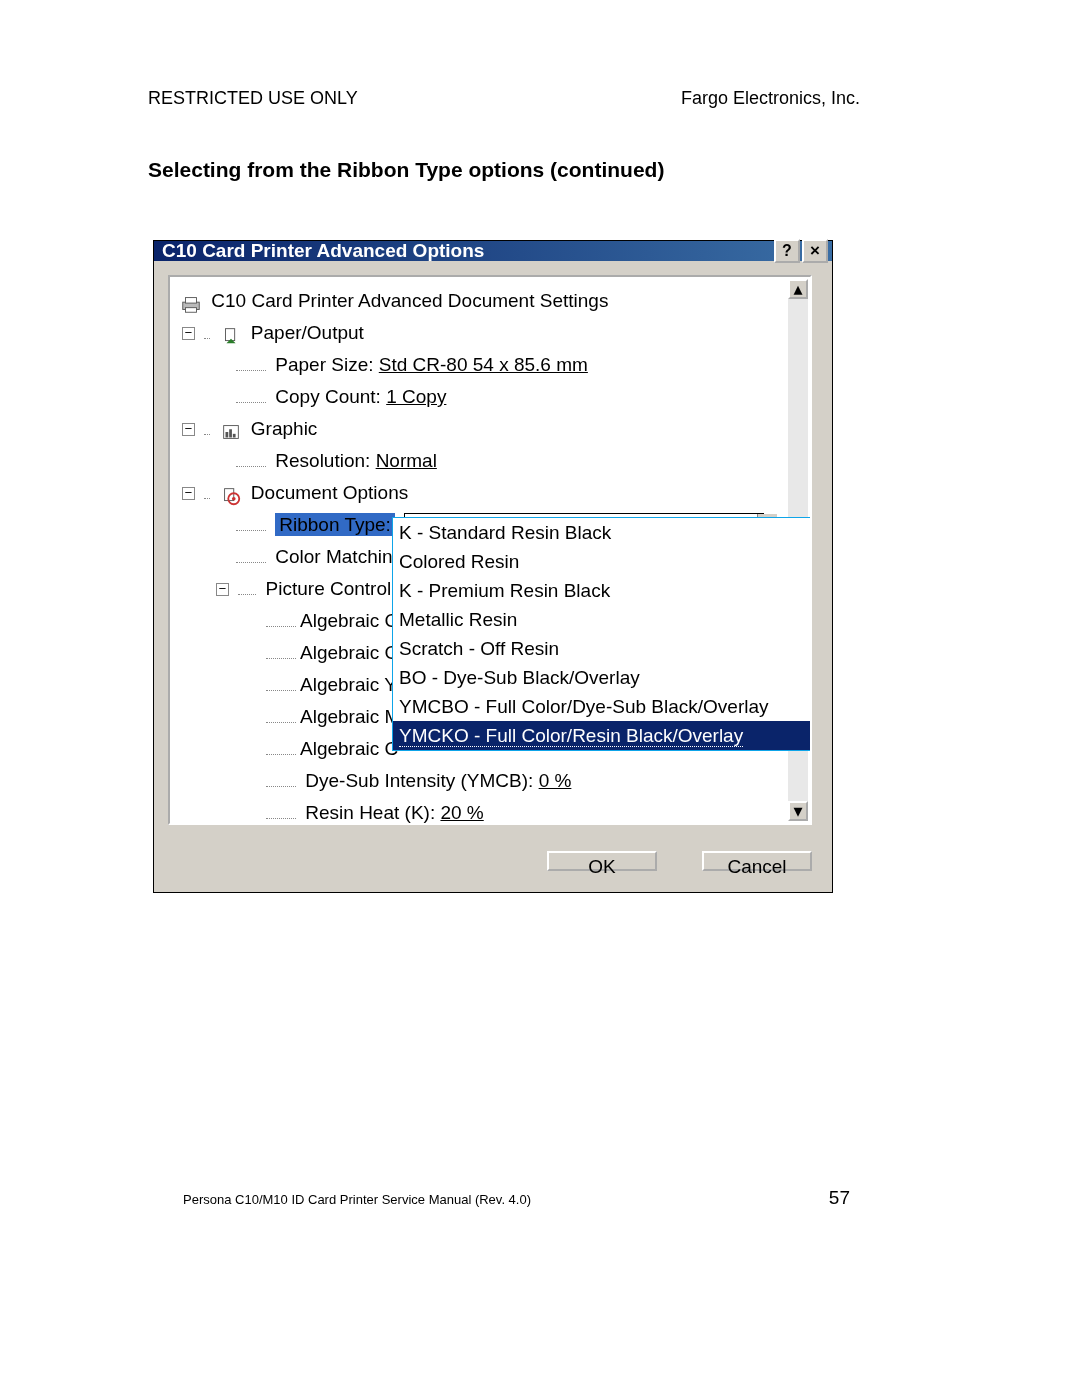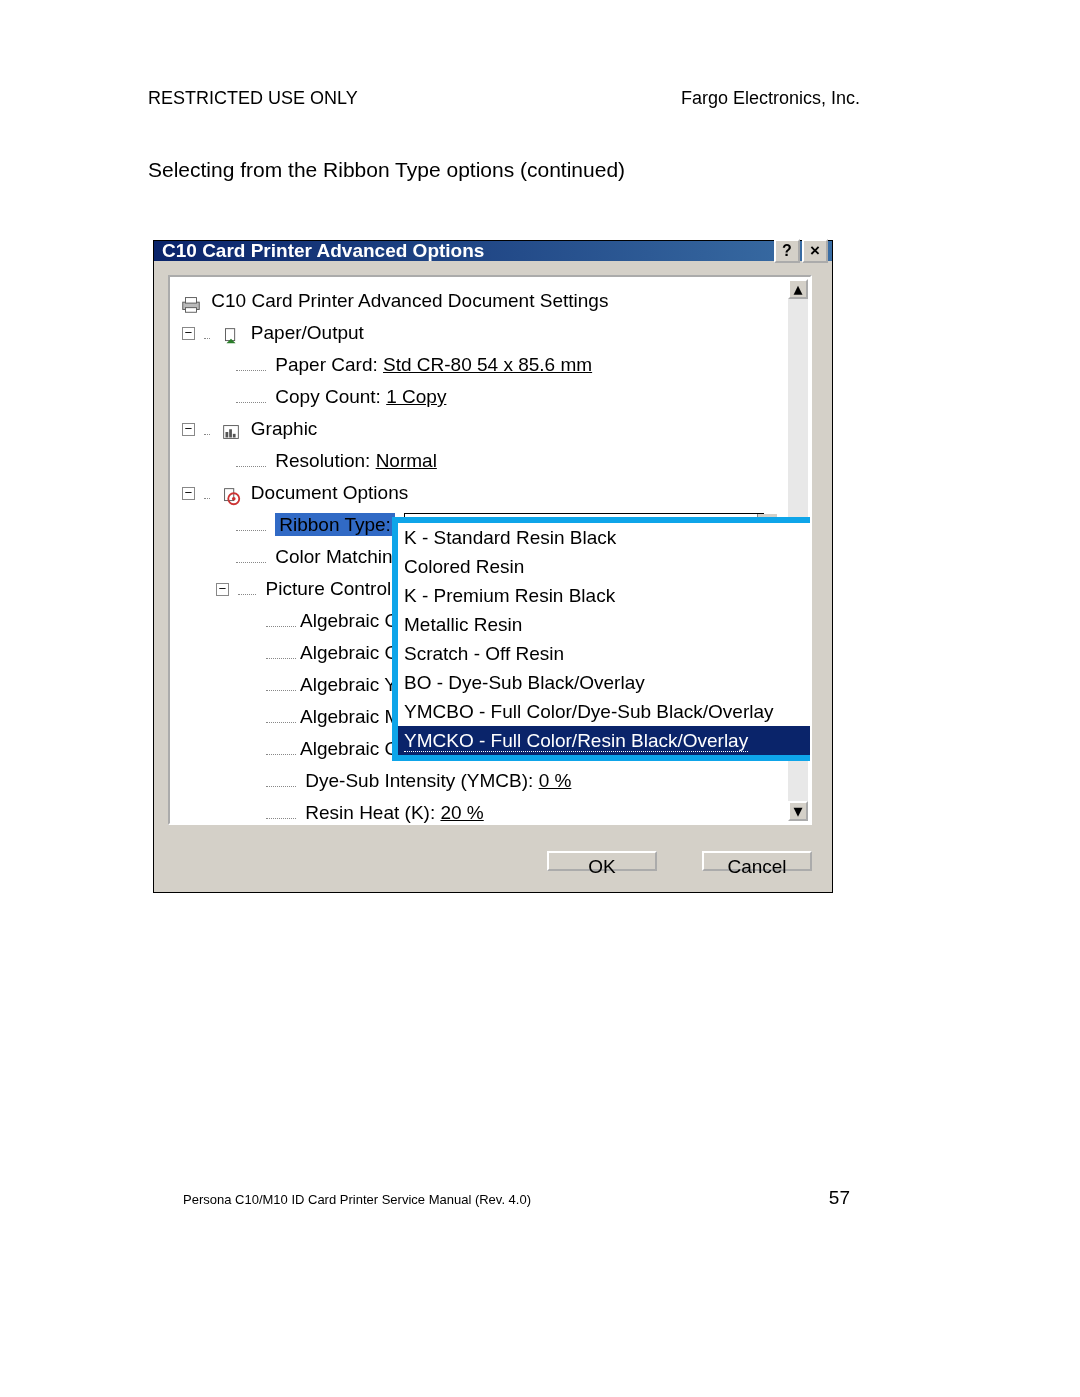--- a/index.html
+++ b/index.html
@@ -15,21 +15,21 @@
   .page {
     padding: 80px 140px 50px 140px;
     position: relative;
     height: 100%;
     margin-left: 8px;
   }
   .hdr-left { position: absolute; top: 88px; left: 140px; font-size: 18px; }
   .hdr-right { position: absolute; top: 88px; right: 220px; font-size: 18px; }
   .section-title {
     position: absolute; top: 158px; left: 140px;
-    font-size: 21px; font-weight: normal;
+    font-size: 21px; font-weight: bold;
   }
   .dialog-wrap {
     position: absolute;
     top: 240px; left: 145px;
     width: 680px;
     border: 1px solid #000;
     background: #d4d0c8;
     font-family: "Tahoma", "Segoe UI", Arial, sans-serif;
     font-size: 18px;
   }
@@ -114,21 +114,21 @@
     background: #d4d0c8;
     border-left: 1px solid #888;
     text-align: center;
     vertical-align: top;
   }
   .dropdown {
     position: absolute;
     left: 222px; top: 240px;
     width: 462px;
     background: #fff;
-    border: 6px solid #0ea5e9;
+    border: 1px solid #0ea5e9;
     z-index: 5;
   }
   .dd-item {
     padding: 2px 6px;
     font-size: 19px;
     line-height: 25px;
     white-space: nowrap;
   }
   .dd-item.sel {
     background: #0a246a;
@@ -208,21 +208,21 @@
           <span class="ticon">
             <svg viewBox="0 0 24 20" width="22" height="20">
                 <rect x="6" y="2" width="10" height="13" fill="#fff" stroke="#555"></rect>
                 <path d="M12 13 L7 18 L17 18 Z" fill="#2a7d2a"></path>
               </svg>
           </span>
           <span>Paper/Output</span>
         </div>
         <div class="tree-line" style="padding-left:60px">
           <span class="dots" style="width:30px"></span>
-          <span>Paper Card: </span><span class="vlink">Std CR-80  54 x 85.6 mm</span>
+          <span>Paper Size: </span><span class="vlink">Std CR-80  54 x 85.6 mm</span>
         </div>
         <div class="tree-line" style="padding-left:60px">
           <span class="dots" style="width:30px"></span>
           <span>Copy Count: </span><span class="vlink">1 Copy</span>
         </div>
 
         <div class="tree-line" style="padding-left:6px">
           <span class="exp">−</span>
           <span class="dots" style="width:6px"></span>
           <span class="ticon">

